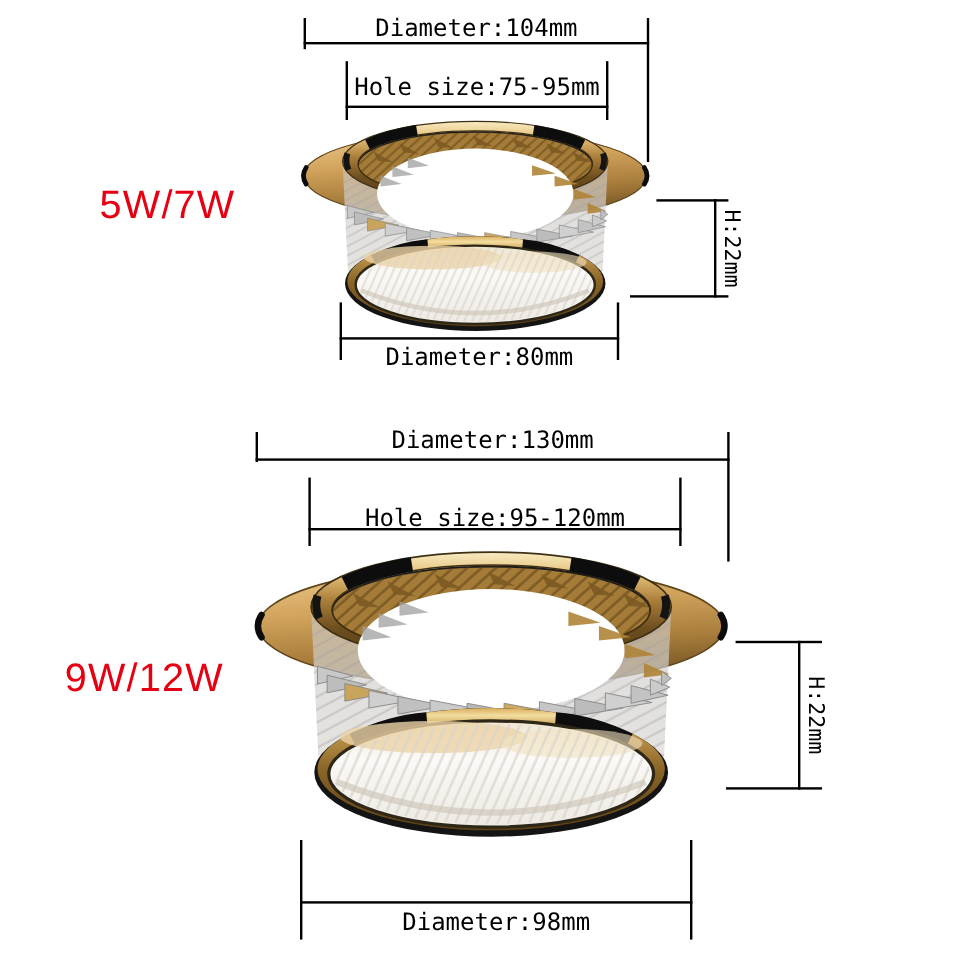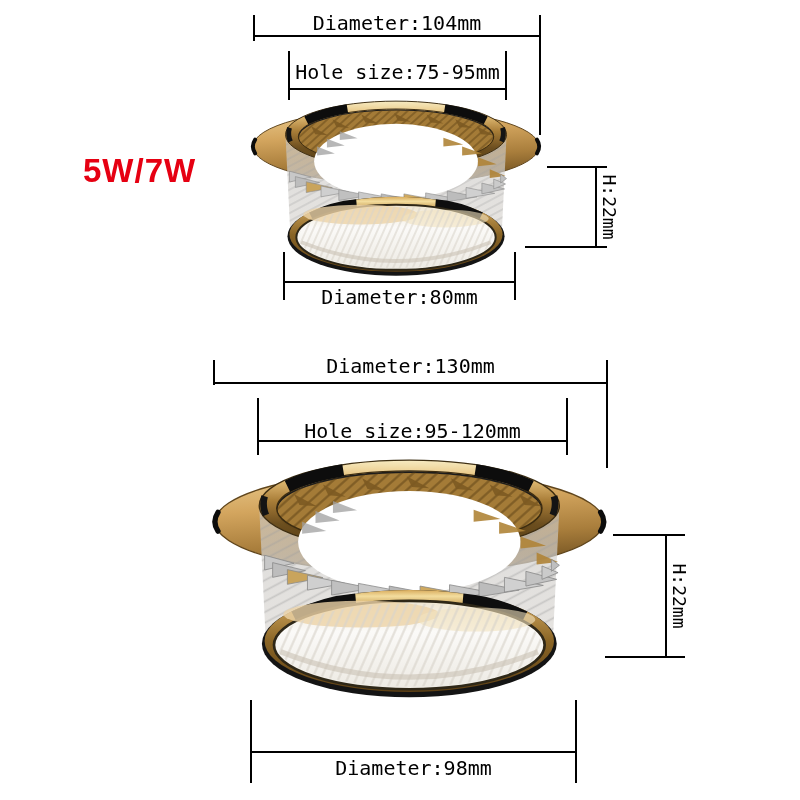--- a/index.html
+++ b/index.html
@@ -4,21 +4,21 @@
 <style>
   html,body{margin:0;padding:0;background:#fff;}
   .stage{
     position:relative;width:800px;height:800px;background:#fff;overflow:hidden;
     font-family:"DejaVu Sans Mono","Liberation Mono",monospace;
   }
   .lamp{position:absolute;}
   .wattage{
     position:absolute;
     font-family:"Liberation Sans","DejaVu Sans",sans-serif;
-    font-weight:bold;font-size:33px;letter-spacing:1px;
+    font-weight:normal;font-size:33px;letter-spacing:1px;
     color:var(--red,#e60012);white-space:nowrap;
   }
   
   .hdim{position:absolute;color:#000;}
   .hdim .hline{position:absolute;left:0;right:0;top:var(--ly);height:2px;background:var(--dimc,#000);}
   .hdim .tick{position:absolute;top:0;width:2px;background:var(--dimc,#000);}
   .hdim .tick.l{left:0;height:var(--thl,24px);}
   .hdim .tick.r{right:0;height:var(--thr,24px);}
   .hdim .lbl{
     position:absolute;left:50%;transform:translateX(-50%);top:var(--lblY,0px);
@@ -181,20 +181,21 @@
     <span class="lbl">H:22mm</span>
   </div>
 
   <div class="hdim" style="left:283px;top:252px;width:233px;--ly:29px;--thl:48px;--thr:48px;--lblY:33px">
     <span class="lbl">Diameter:80mm</span>
     <i class="tick l"></i>
     <i class="tick r"></i>
     <i class="hline"></i>
   </div>
 
+  <div class="wattage" style="left:54px;top:546px">9W/12W</div>
 
   <svg class="lamp" style="left:211px;top:448px" width="402" height="252" viewBox="0 0 300 188">
     <use href="#lampG" xlink:href="#lampG"></use>
   </svg>
 
   <div class="hdim" style="left:213px;top:360px;width:395px;--ly:22px;--thl:25px;--thr:108px;--lblY:-6px">
     <span class="lbl">Diameter:130mm</span>
     <i class="tick l"></i>
     <i class="tick r"></i>
     <i class="hline"></i>

